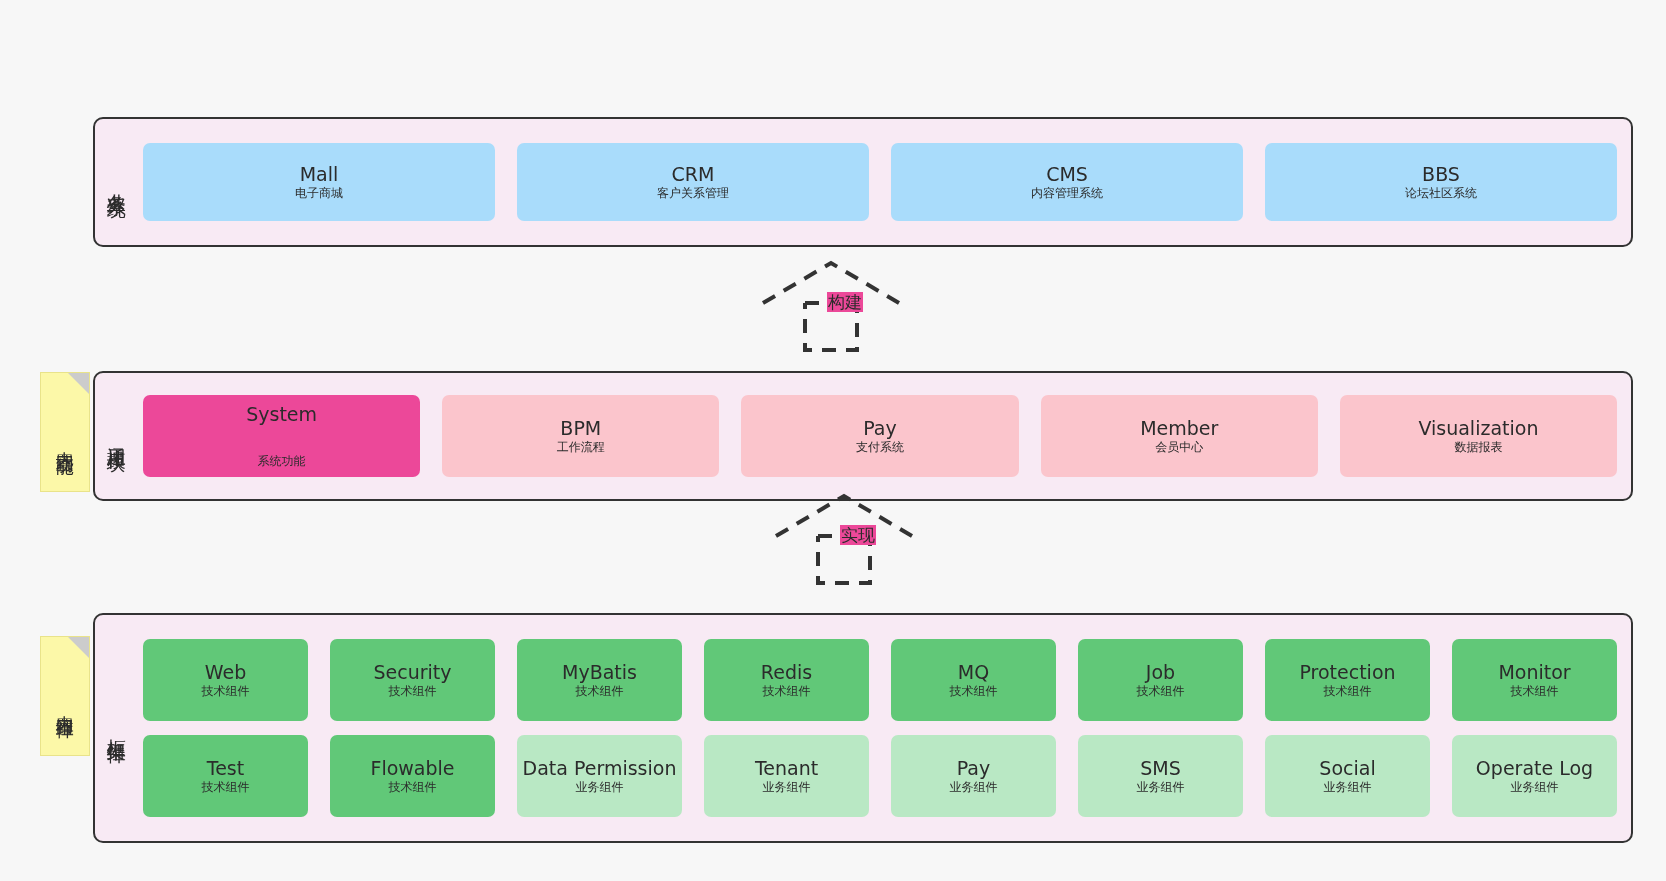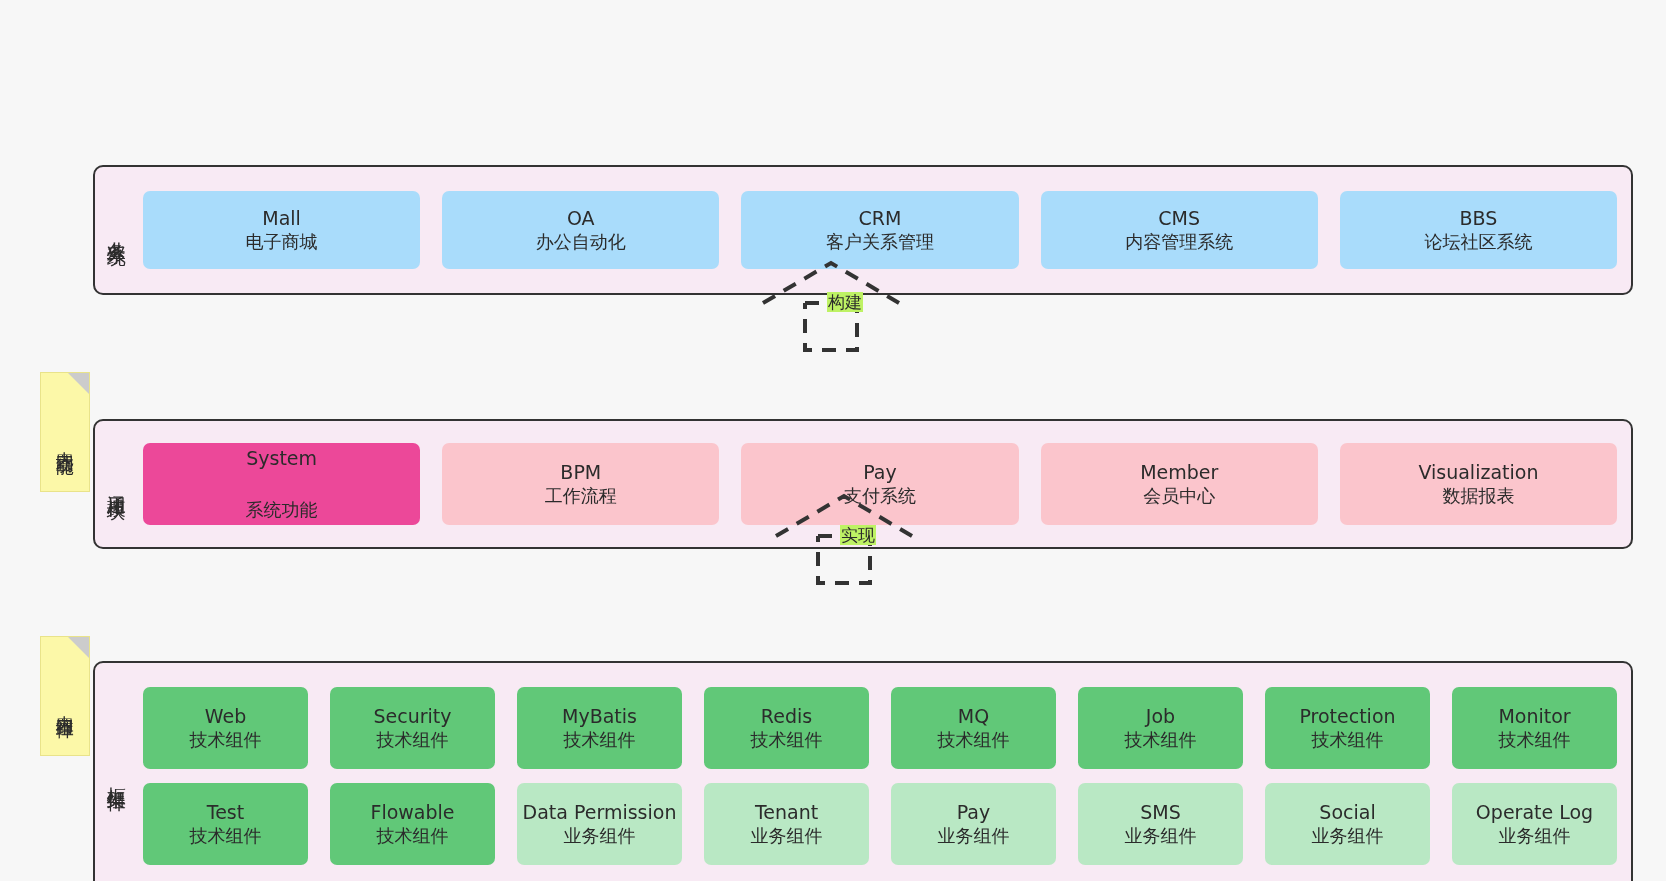--- a/index.html
+++ b/index.html
@@ -27,21 +27,20 @@
   
   .layer {
     position: absolute;
     box-sizing: border-box;
     background: #f8eaf4;
     border: 2px solid #333333;
     border-radius: 10px;
     display: flex;
     flex-direction: row;
     align-items: stretch;
-    margin-top: 48px;
   }
   #layer-business { left: 93px;  top: 117px; width: 1540px; height: 130px; }
   #layer-modules  { left: 93px;  top: 371px; width: 1540px; height: 130px; }
   #layer-framework{ left: 93px;  top: 613px; width: 1540px; height: 230px; }
 
   .layer-title {
     width: 44px;
     flex: 0 0 44px;
     display: flex;
     align-items: center;
@@ -77,21 +76,21 @@
     display: flex;
     flex-direction: column;
     align-items: center;
     justify-content: center;
     text-align: center;
     color: #2b2b2b;
     line-height: 1.22;
     user-select: none;
   }
   .box .title { font-size: 19px; }
-  .box .sub   { font-size: 18px; }
+  .box .sub   { font-size: 12px; }
 
   .h-business  { height: 78px; }
   .h-module    { height: 82px; }
   .h-component { height: 82px; }
 
   .c-blue       { background: #a9dcfb; }
   .c-red        { background: #ec4899; gap: 28px; }
   .c-pink       { background: #fbc5cc; }
   .c-green      { background: #61c878; }
   .c-lightgreen { background: #b9e8c4; align-items: center; }
@@ -146,42 +145,38 @@
     left: 0;
     top: 36px;
     width: 180px;
     text-align: center;
     font-size: 17px;
     color: #2b2b2b;
     user-select: none;
     pointer-events: none;
   }
   .arrow-label span {
-    background: #bef264;
+    background: #ec4899;
     padding: 0 1px;
   }
 </style>
 </head>
 <body>
 
 <div class="canvas">
 
   <div class="layer" id="layer-business">
     <div class="layer-title">业务系统</div>
     <div class="layer-body">
       <div class="row">
         <div class="box h-business c-blue">
           <div class="title">Mall</div>
           <div class="sub">电子商城</div>
         </div>
         <div class="box h-business c-blue">
-          <div class="title">OA</div>
-          <div class="sub">办公自动化</div>
-        </div>
-        <div class="box h-business c-blue">
           <div class="title">CRM</div>
           <div class="sub">客户关系管理</div>
         </div>
         <div class="box h-business c-blue">
           <div class="title">CMS</div>
           <div class="sub">内容管理系统</div>
         </div>
         <div class="box h-business c-blue">
           <div class="title">BBS</div>
           <div class="sub">论坛社区系统</div>

